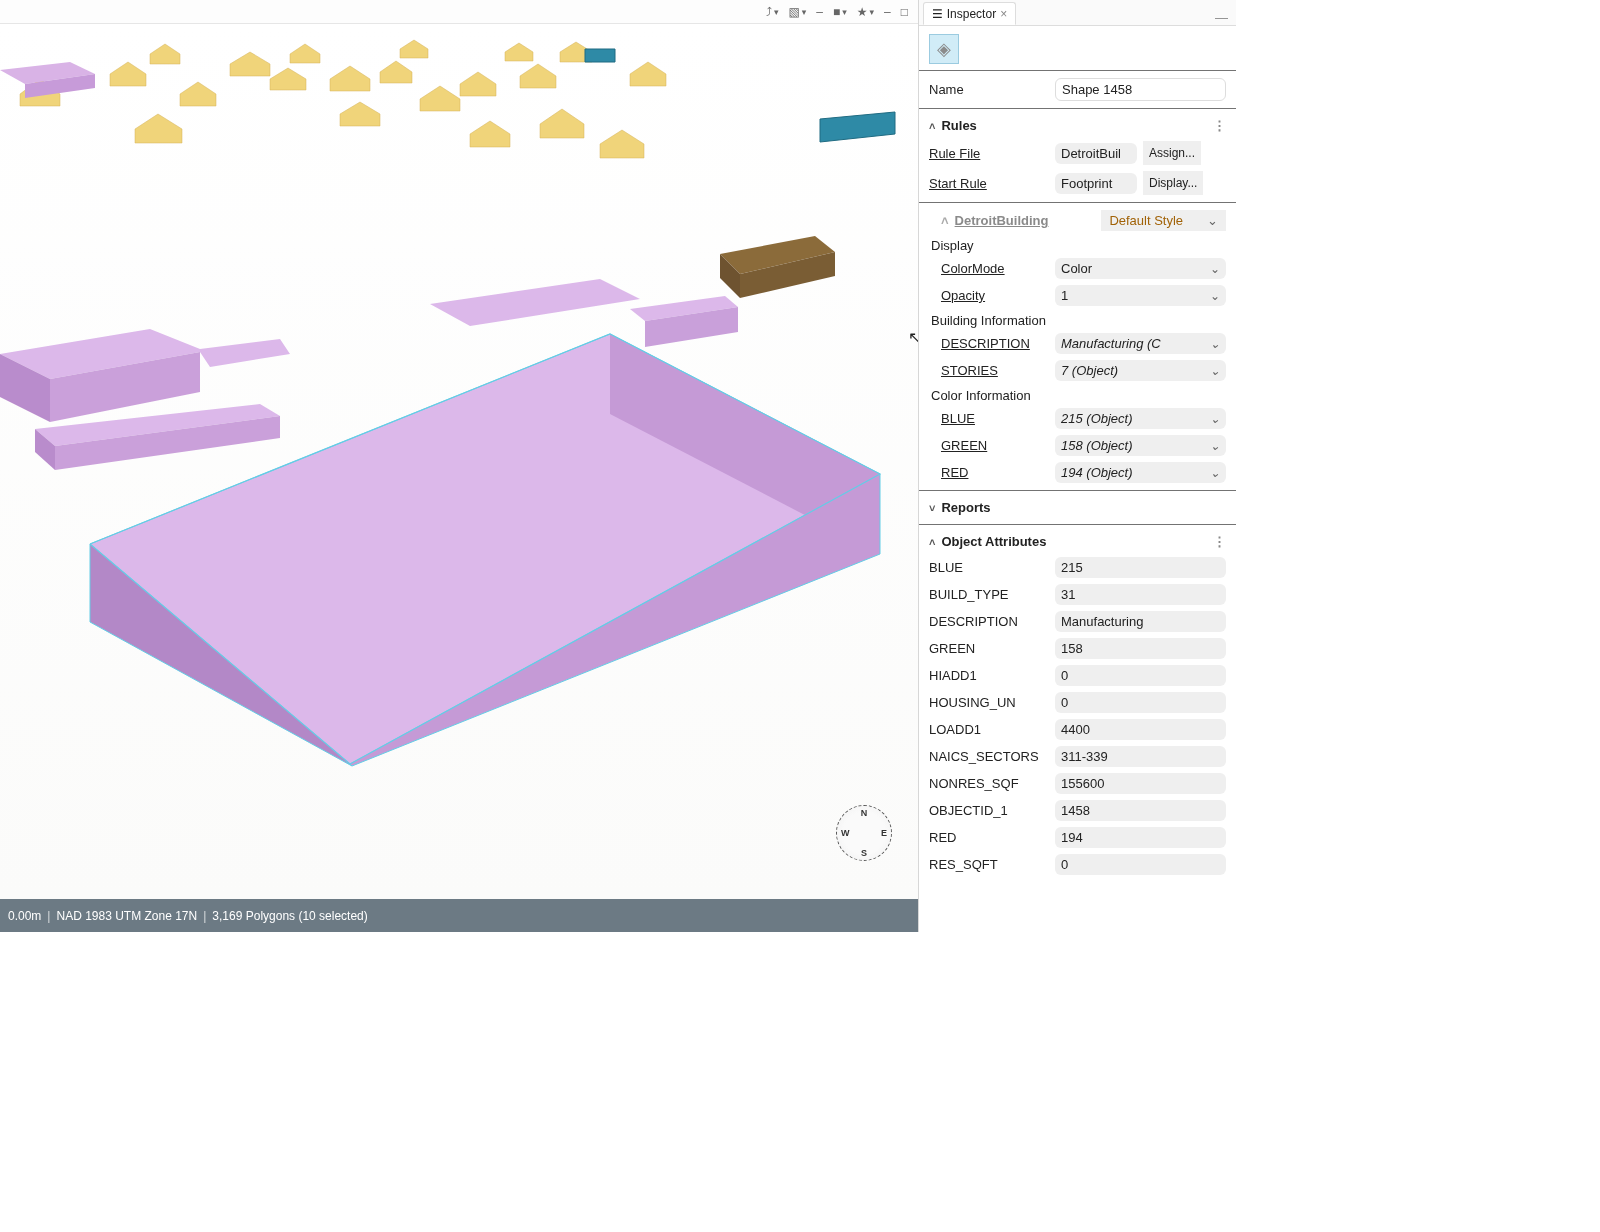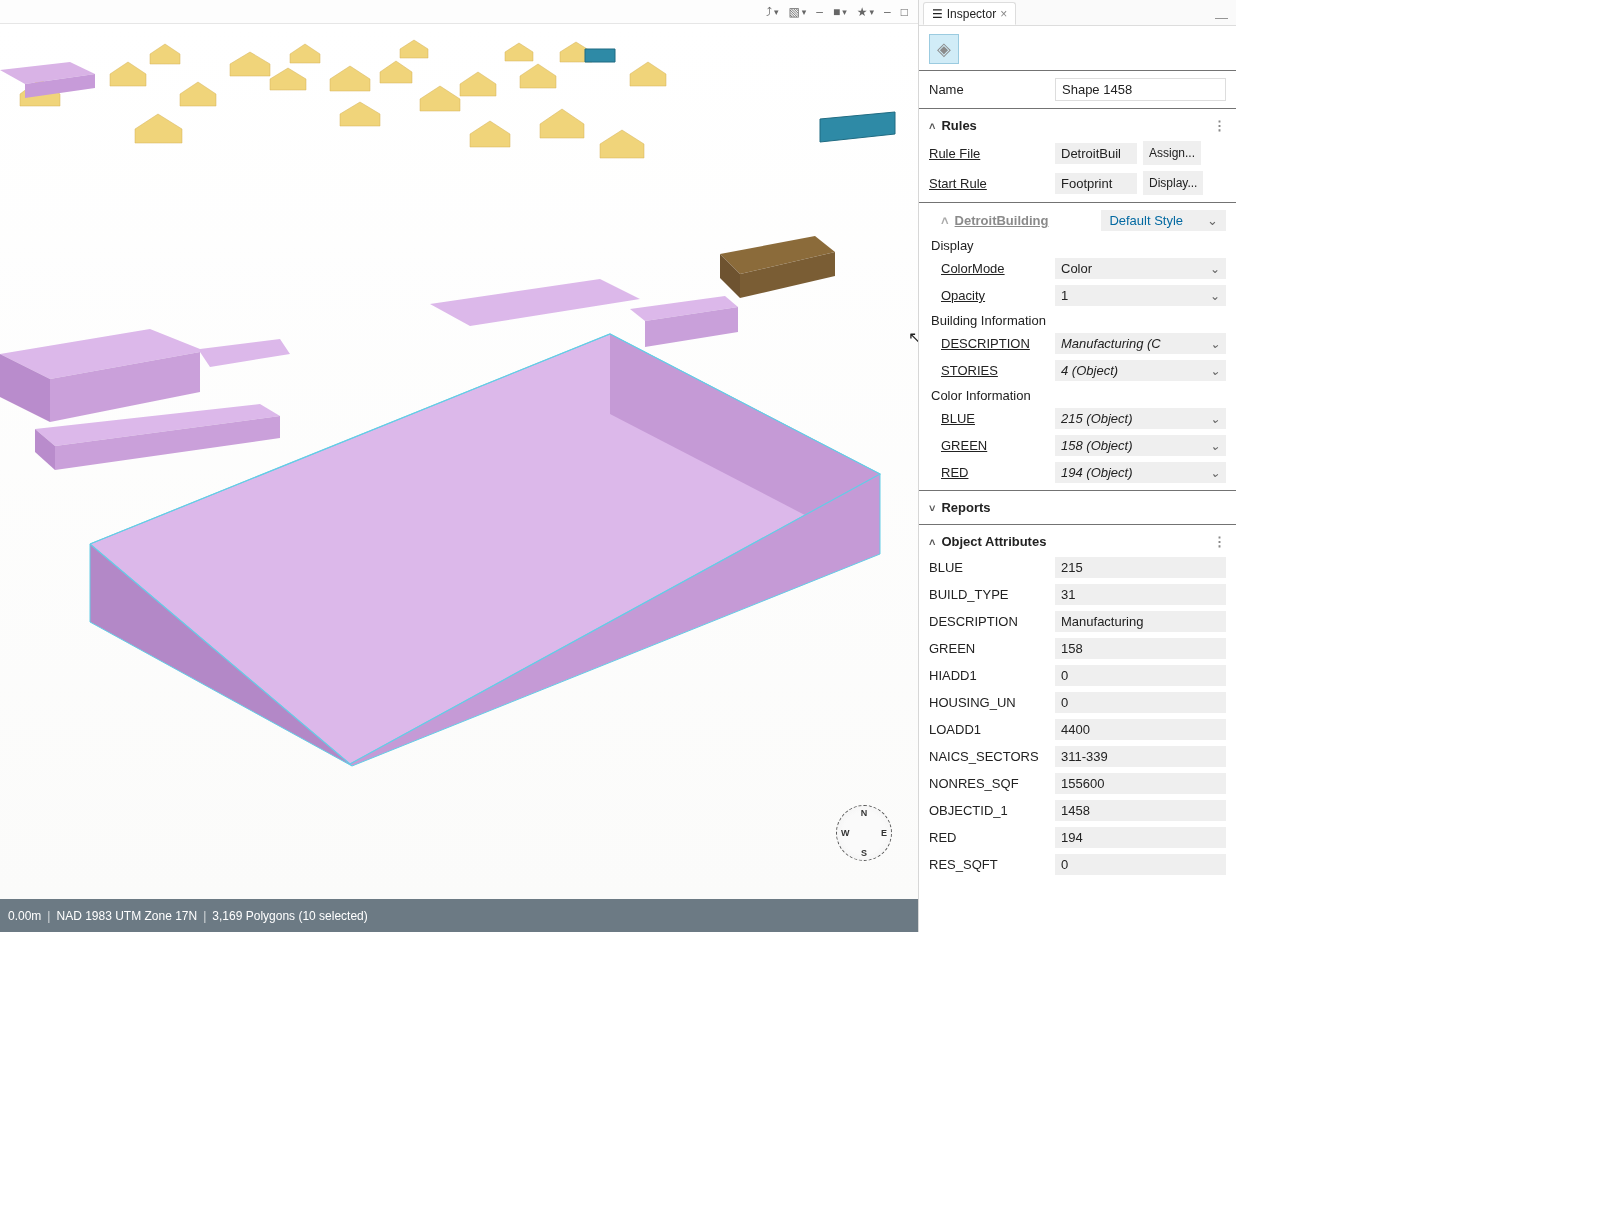--- a/index.html
+++ b/index.html
@@ -144,20 +144,21 @@
   font-size: 13px;
 }
 .insp-row .lbl.indent { padding-left: 12px; text-decoration: underline; }
 .insp-row .val {
   flex: 1;
   background: #efefef;
   padding: 3px 6px;
   font-size: 13px;
   display: flex;
   align-items: center;
+  border-radius: 6px;
 }
 .insp-row .val.ro { background: #efefef; }
 .insp-row .val.dd::after {
   content: "⌄";
   margin-left: auto;
   color: #666;
   font-size: 12px;
 }
 .insp-row .btn {
   background: #efefef;
@@ -190,21 +191,21 @@
   font-weight: 600;
   display: flex;
   align-items: center;
   gap: 6px;
 }
 .subsect .style {
   margin-left: auto;
   background: #efefef;
   padding: 3px 8px;
   font-weight: 400;
-  color: #0369a1;
+  color: #a16207;
   display: flex;
   align-items: center;
 }
 .subsect .style::after { content: "⌄"; margin-left: 24px; color: #666; }
 .group-label {
   padding: 4px 10px 2px 12px;
   font-size: 13px;
 }
 .italic { font-style: italic; }
 svg { display: block; }
@@ -381,21 +382,21 @@
         <div class="val dd">1</div>
       </div>
 
       <div class="group-label">Building Information</div>
       <div class="insp-row">
         <div class="lbl indent">DESCRIPTION</div>
         <div class="val dd italic">Manufacturing (C</div>
       </div>
       <div class="insp-row">
         <div class="lbl indent">STORIES</div>
-        <div class="val dd italic">4 (Object)</div>
+        <div class="val dd italic">7 (Object)</div>
       </div>
 
       <div class="group-label">Color Information</div>
       <div class="insp-row">
         <div class="lbl indent">BLUE</div>
         <div class="val dd italic">215 (Object)</div>
       </div>
       <div class="insp-row">
         <div class="lbl indent">GREEN</div>
         <div class="val dd italic">158 (Object)</div>

